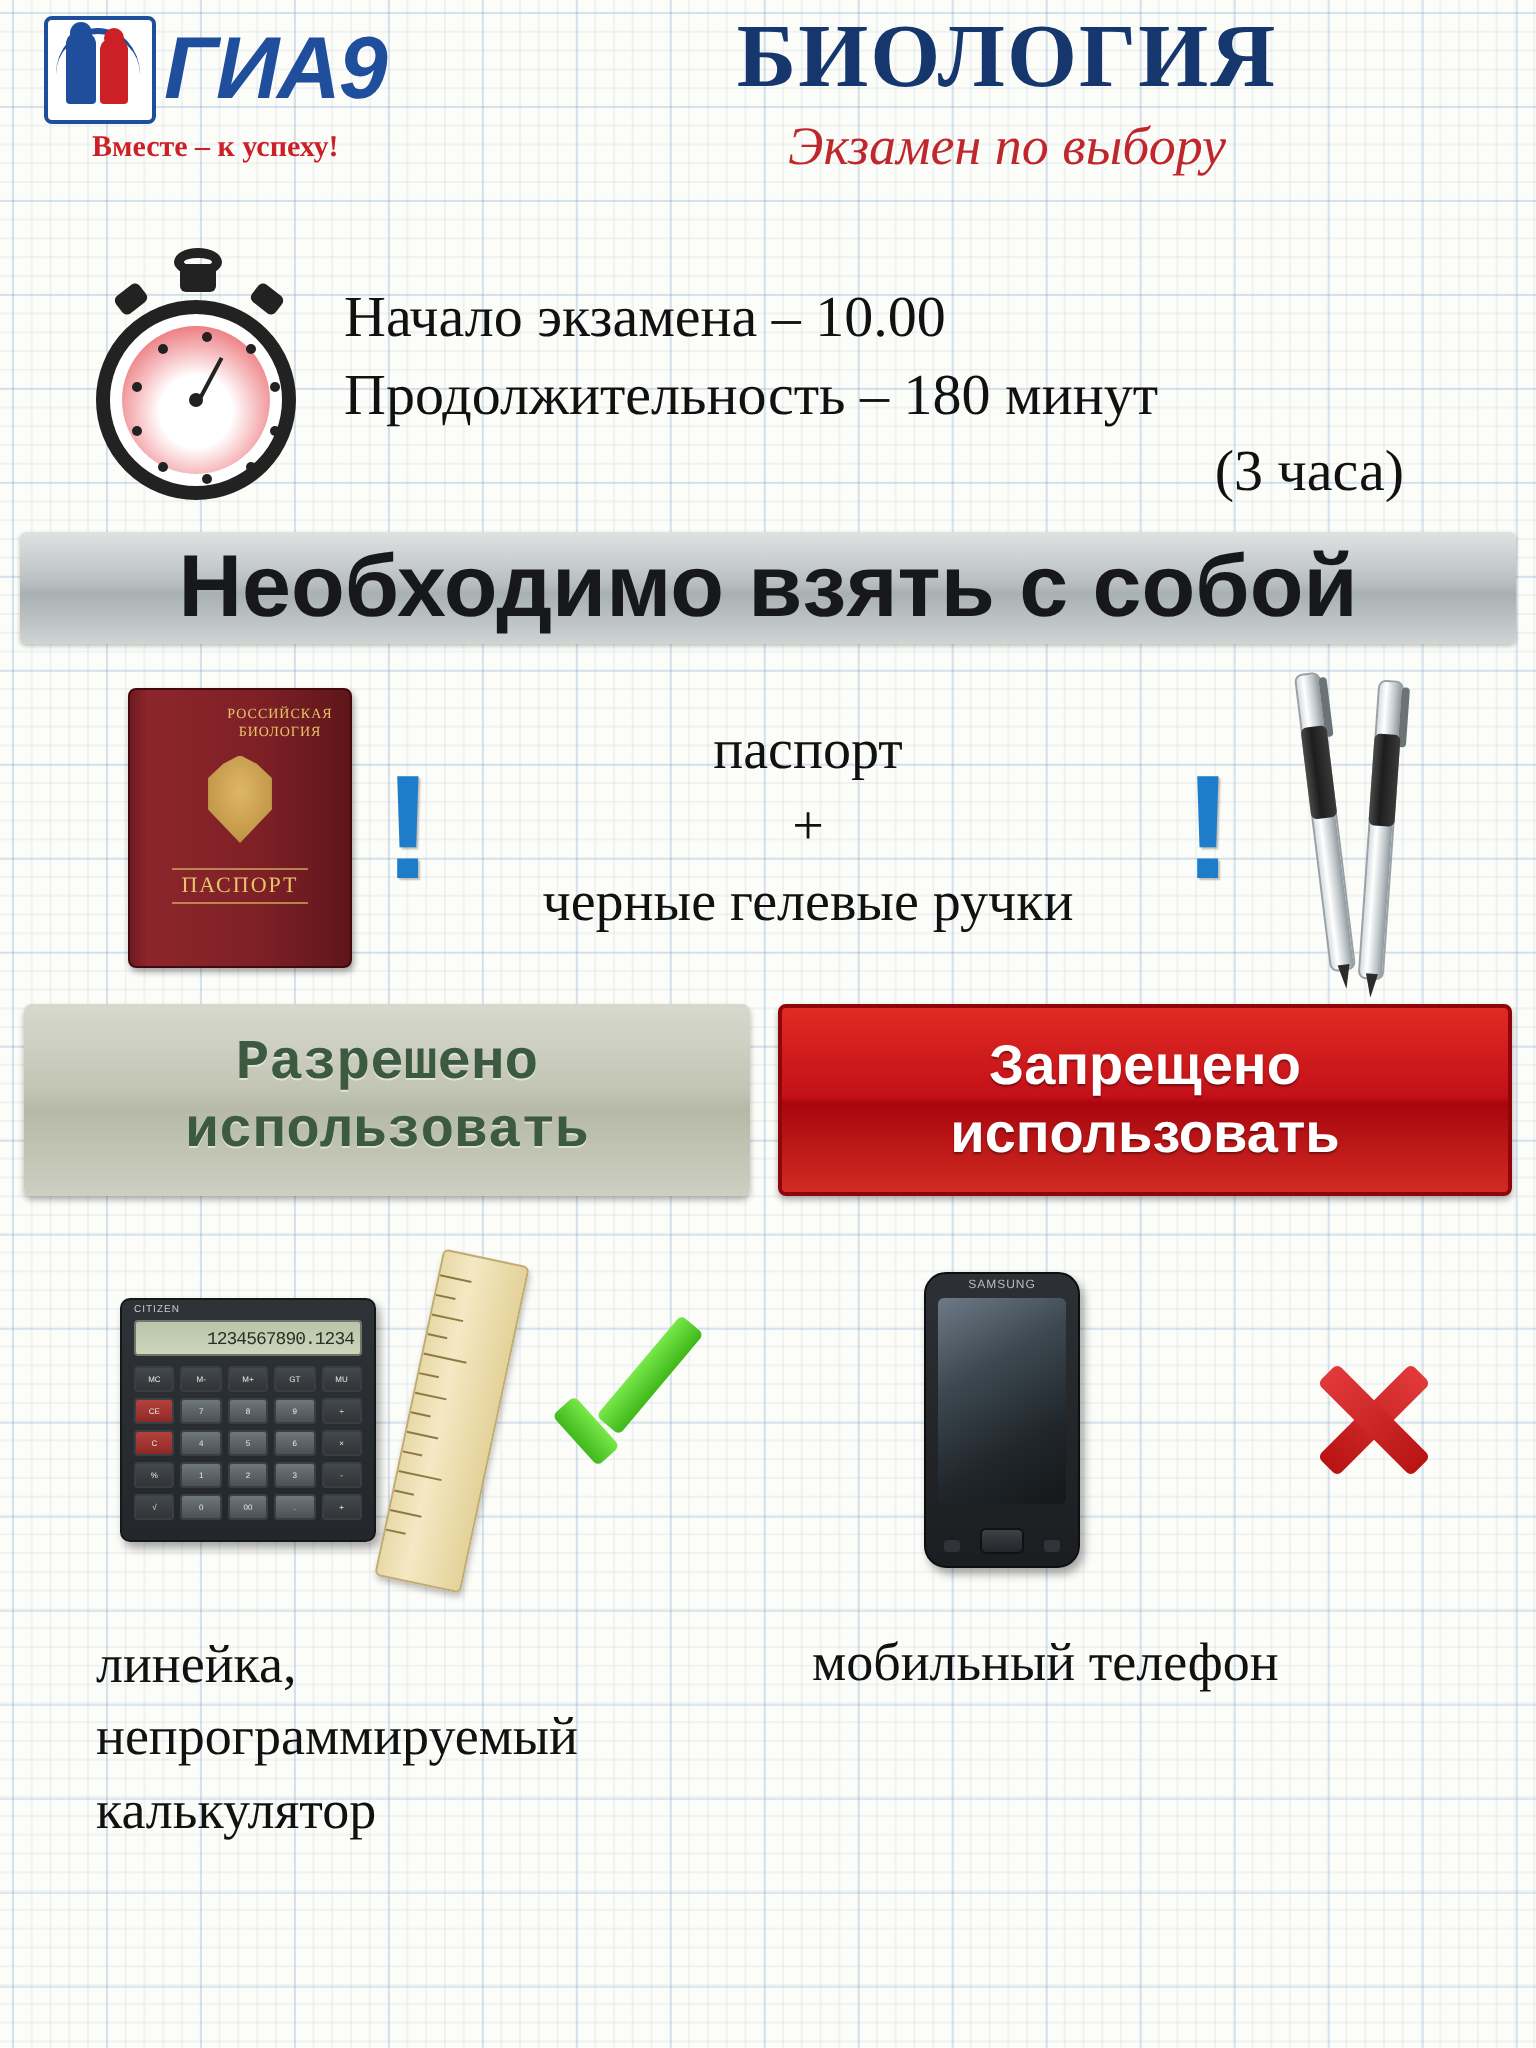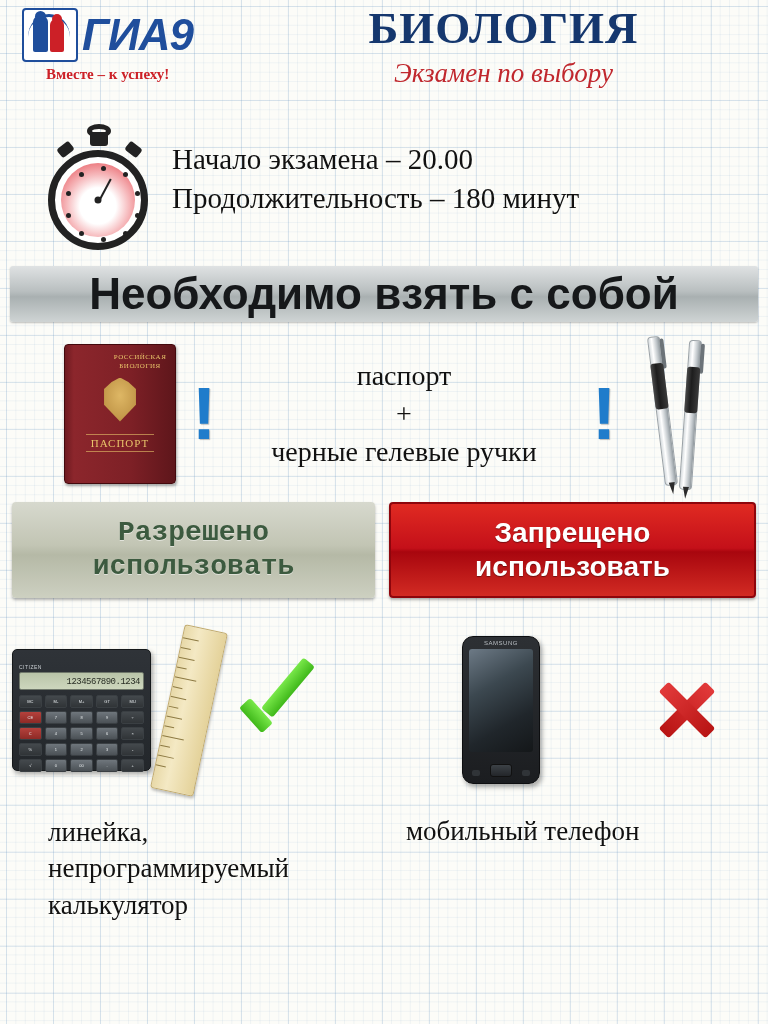--- a/index.html
+++ b/index.html
@@ -445,27 +445,28 @@
     position: relative;
   }
   .items-right {
     flex: 1;
     display: flex;
     align-items: center;
     position: relative;
   }
 
   .calculator {
-    width: 139px;
+    width: 128px;
     height: 122px;
+    margin-left: 48px;
     background: linear-gradient(to bottom, #2f3338 0%, #23272b 100%);
     border-radius: 5px;
     border: 1px solid #15181a;
     box-shadow: 2px 3px 5px rgba(0,0,0,0.35);
-    padding: 14px 6px;
+    padding: 2px 6px;
     box-sizing: border-box;
   }
   .calc-brand {
     font-family: "Liberation Sans", sans-serif;
     font-size: 5px;
     color: #c9ced2;
     letter-spacing: 0.5px;
     text-align: left;
     margin-bottom: 2px;
   }
@@ -695,22 +696,23 @@
             <span style="left:5px; top:50px;"></span>
             <span style="left:5px; top:28px;"></span>
             <span style="left:18px; top:9px;"></span>
           </div>
           <div class="sw-hand"></div>
           <div class="sw-pin"></div>
         </div>
       </div>
     </div>
     <div class="time-text">
-      <div>Начало экзамена – 20.00</div>
+      <div>Начало экзамена – 10.00</div>
       <div>Продолжительность – 180 минут</div>
+      <div class="line-right">(3 часа)</div>
     </div>
   </div>
 
   <div class="banner">
     <span class="banner-text">Необходимо взять с собой</span>
   </div>
 
   <div class="bring-row">
     <div class="passport">
       <div class="pp-line">РОССИЙСКАЯ</div>

